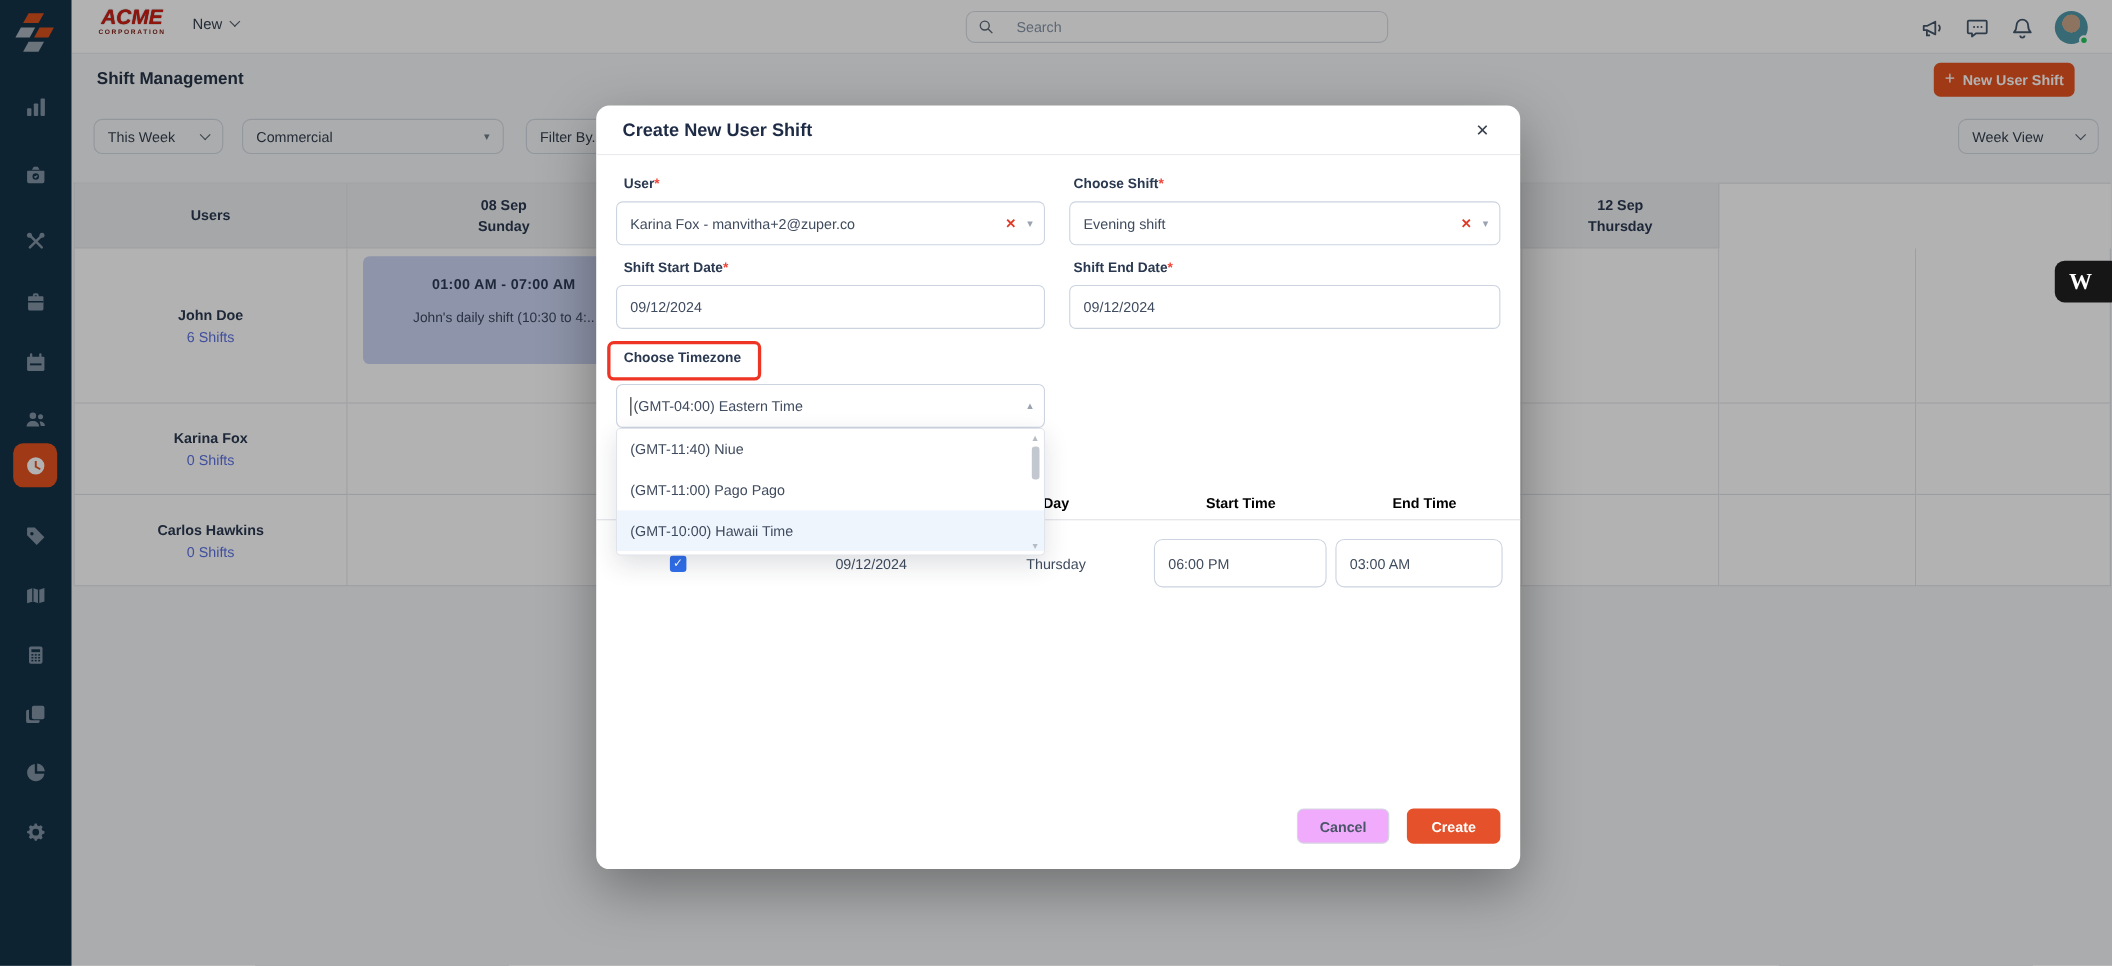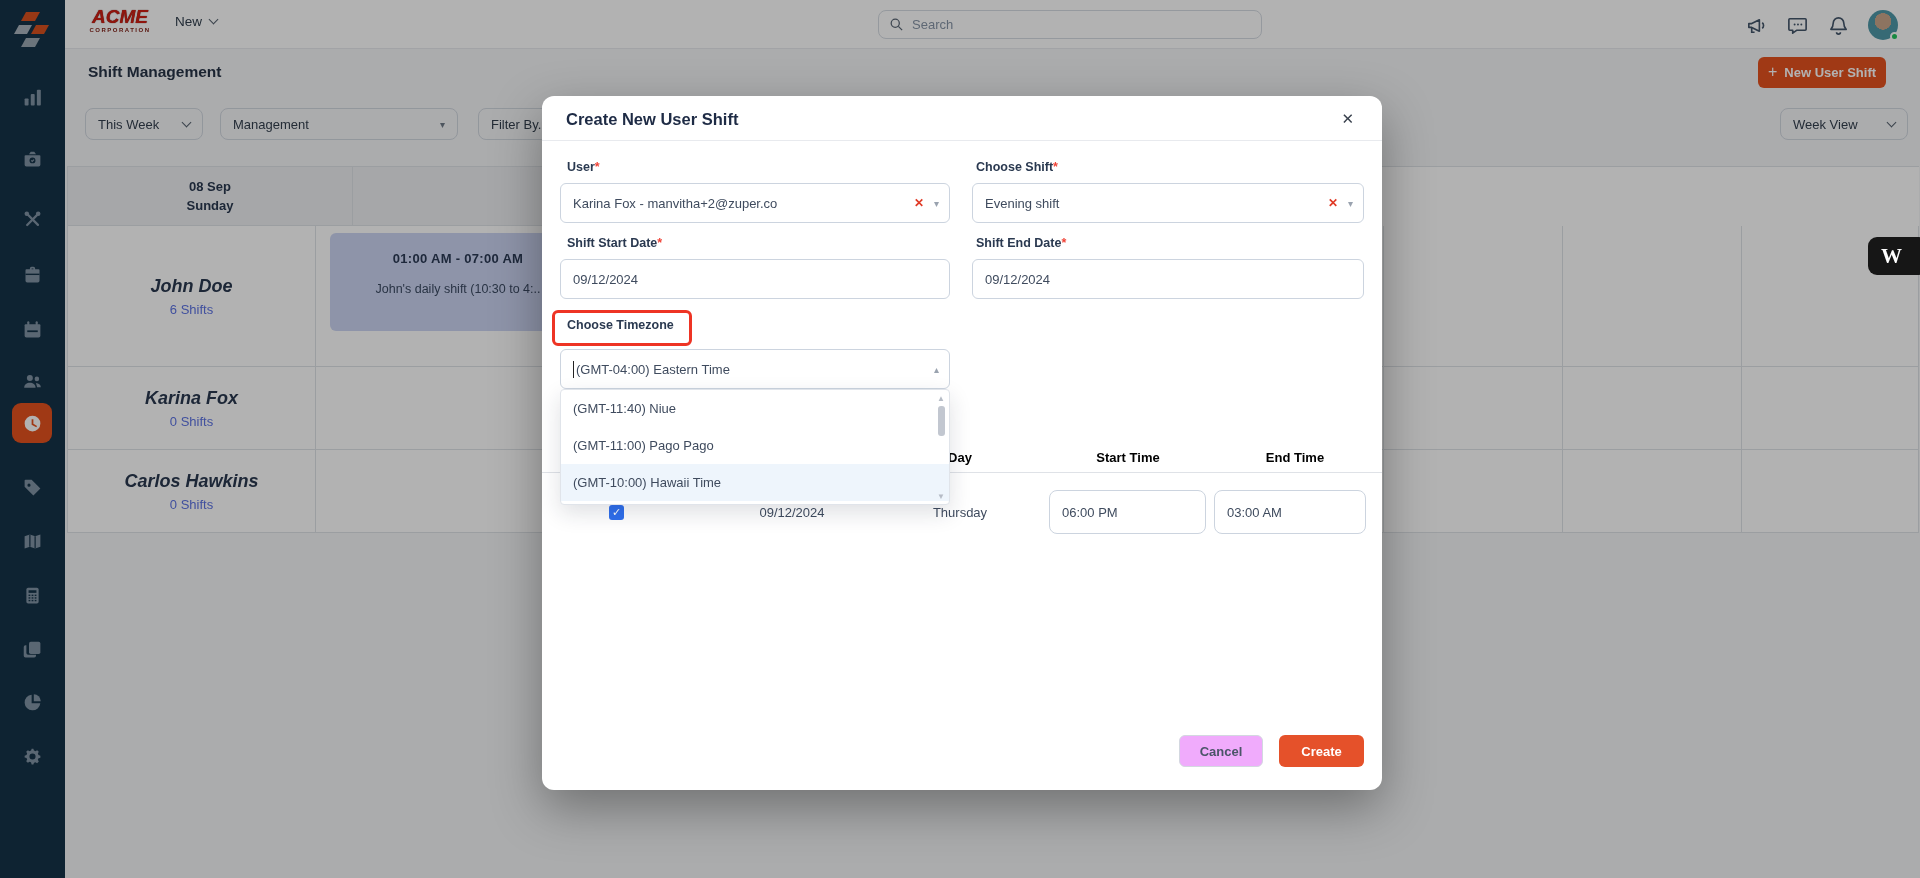--- a/index.html
+++ b/index.html
@@ -14,21 +14,21 @@
   .side-icon.active svg { fill:#ffffff; }
   .logo-box { position:absolute; left:10px; top:8px; width:45px; height:42px; }
 
   
   .topbar { position:absolute; left:65px; top:0; width:1855px; height:49px; background:#fff; border-bottom:1px solid #e8eaee; z-index:9; }
   .acme { position:absolute; left:22px; top:7px; width:66px; text-align:center; cursor:pointer; }
   .acme-main { font-size:19px; font-weight:900; font-style:italic; color:#cf1f14; letter-spacing:0px; line-height:20px; text-shadow:0 0 1px #4a0b06; }
   .acme-sub { font-size:6px; font-weight:700; color:#7e1a10; letter-spacing:1.5px; line-height:7px; }
   .new-menu { position:absolute; left:110px; top:14px; font-size:13.5px; color:#33404f; display:flex; align-items:center; gap:8px; cursor:pointer; }
   .chev { width:7px; height:7px; border-right:1.7px solid #55616e; border-bottom:1.7px solid #55616e; transform:rotate(45deg); margin-top:-4px; }
-  .searchbox { position:absolute; left:813px; top:10px; width:384px; height:29px; border:1px solid #d6dce3; border-radius:8px; background:#fff; display:flex; align-items:center; padding:0 10px; gap:8px; }
+  .searchbox { position:absolute; left:813px; top:10px; width:384px; height:29px; border:1px solid #d6dce3; border-radius:8px; background:#fff; display:flex; align-items:center; padding:0 10px; gap:20px; }
   .searchbox input { border:none; outline:none; font-size:13px; color:#3c4859; width:300px; background:transparent; font-family:"Liberation Sans",sans-serif; }
   .searchbox input::placeholder { color:#8795a7; }
   .top-icons { position:absolute; right:22px; top:10px; display:flex; align-items:center; gap:18px; }
   .top-icons svg { width:23px; height:23px; fill:none; stroke:#44566b; stroke-width:1.7; }
   .avatar { position:relative; width:30px; height:30px; border-radius:50%; background:radial-gradient(circle at 50% 38%, #caa68b 0 34%, #4f98a8 35% 100%); cursor:pointer; }
   .avatar .dot { position:absolute; right:-1px; bottom:-1px; width:9px; height:9px; background:#22c55e; border:2px solid #fff; border-radius:50%; }
 
   
   .page-title { position:absolute; left:88px; top:63px; font-size:15.5px; font-weight:700; color:#273447; z-index:5; }
   .btn { border:1px solid #d2d8e0; border-radius:8px; background:transparent; font-size:13px; color:#333f4e;
@@ -39,21 +39,21 @@
   .primary-btn .plus { font-size:16px; font-weight:400; margin-top:-2px; }
 
   
   .cal { position:absolute; left:67px; top:166px; border:1px solid #dfe2e7; border-right:none; border-bottom:none; z-index:4; background:#fff; }
   .cal-row { display:flex; }
   .cell { border-right:1px solid #dfe2e7; border-bottom:1px solid #dfe2e7; background:#fff;
           display:flex; flex-direction:column; align-items:center; justify-content:center; position:relative; }
   .hcell { background:#eef0f3; font-size:13px; font-weight:700; color:#2a3950; line-height:1.5; text-align:center; }
   .cw-users{width:248px}.cw-d0{width:285px}.cw-d1{width:261px}.cw-d2{width:261px}.cw-d3{width:261px}.cw-d4{width:179px}.cw-d5{width:179px}.cw-d6{width:177px}
   .rh-h{height:59px}.rh-1{height:141px}.rh-2{height:83px}.rh-3{height:83px}
-  .user-name { font-size:18px; font-weight:700; color:#2a3950;font-style:italic; }
+  .user-name { font-size:13px; font-weight:700; color:#2a3950; }
   .shift-link { font-size:13px; color:#5d73e3; margin-top:5px; cursor:pointer; }
   .shift-card { position:absolute; left:14px; top:7px; width:256px; height:98px; background:#ccd5f2; border-radius:6px;
                 display:flex; flex-direction:column; align-items:center; cursor:pointer; }
   .shift-time { font-size:13px; font-weight:700; color:#2b3a55; margin-top:18px; letter-spacing:.3px; white-space:nowrap; }
   .shift-title { font-size:12.5px; color:#3b4a63; margin-top:16px; white-space:nowrap; }
 
   
   .overlay { position:absolute; inset:0; background:rgba(0,0,0,0.30); z-index:40; }
   .modal { position:absolute; left:542px; top:96px; width:840px; height:694px; background:#fff; border-radius:12px;
            box-shadow:0 18px 50px rgba(0,0,0,.35); z-index:50; }
@@ -245,33 +245,34 @@
 <div class="page-title">Shift Management</div>
 <div class="primary-btn">
   <span class="plus">+</span>
   <span>New User Shift</span>
 </div>
 <div class="btn" style="left:85px;top:108px;width:118px">
   <span>This Week</span>
   <span class="chev" style="margin-left:10px"></span>
 </div>
 <div class="btn" style="left:220px;top:108px;width:238px">
-  <span>Management</span>
+  <span>Commercial</span>
   <span class="caret">▾</span>
 </div>
 <div class="btn" style="left:478px;top:108px;width:100px">
   <span>Filter By..</span>
 </div>
 <div class="btn" style="left:1780px;top:108px;width:128px">
   <span>Week View</span>
   <span class="chev"></span>
 </div>
 
 <div class="cal">
   <div class="cal-row">
+    <div class="cell hcell cw-users rh-h">Users</div>
     <div class="cell hcell cw-d0 rh-h">
       <span>08 Sep</span>
         <span>Sunday</span>
     </div>
     <div class="cell hcell cw-d1 rh-h">
         <span></span>
         <span></span>
       </div>
     <div class="cell hcell cw-d2 rh-h">
         <span></span>

